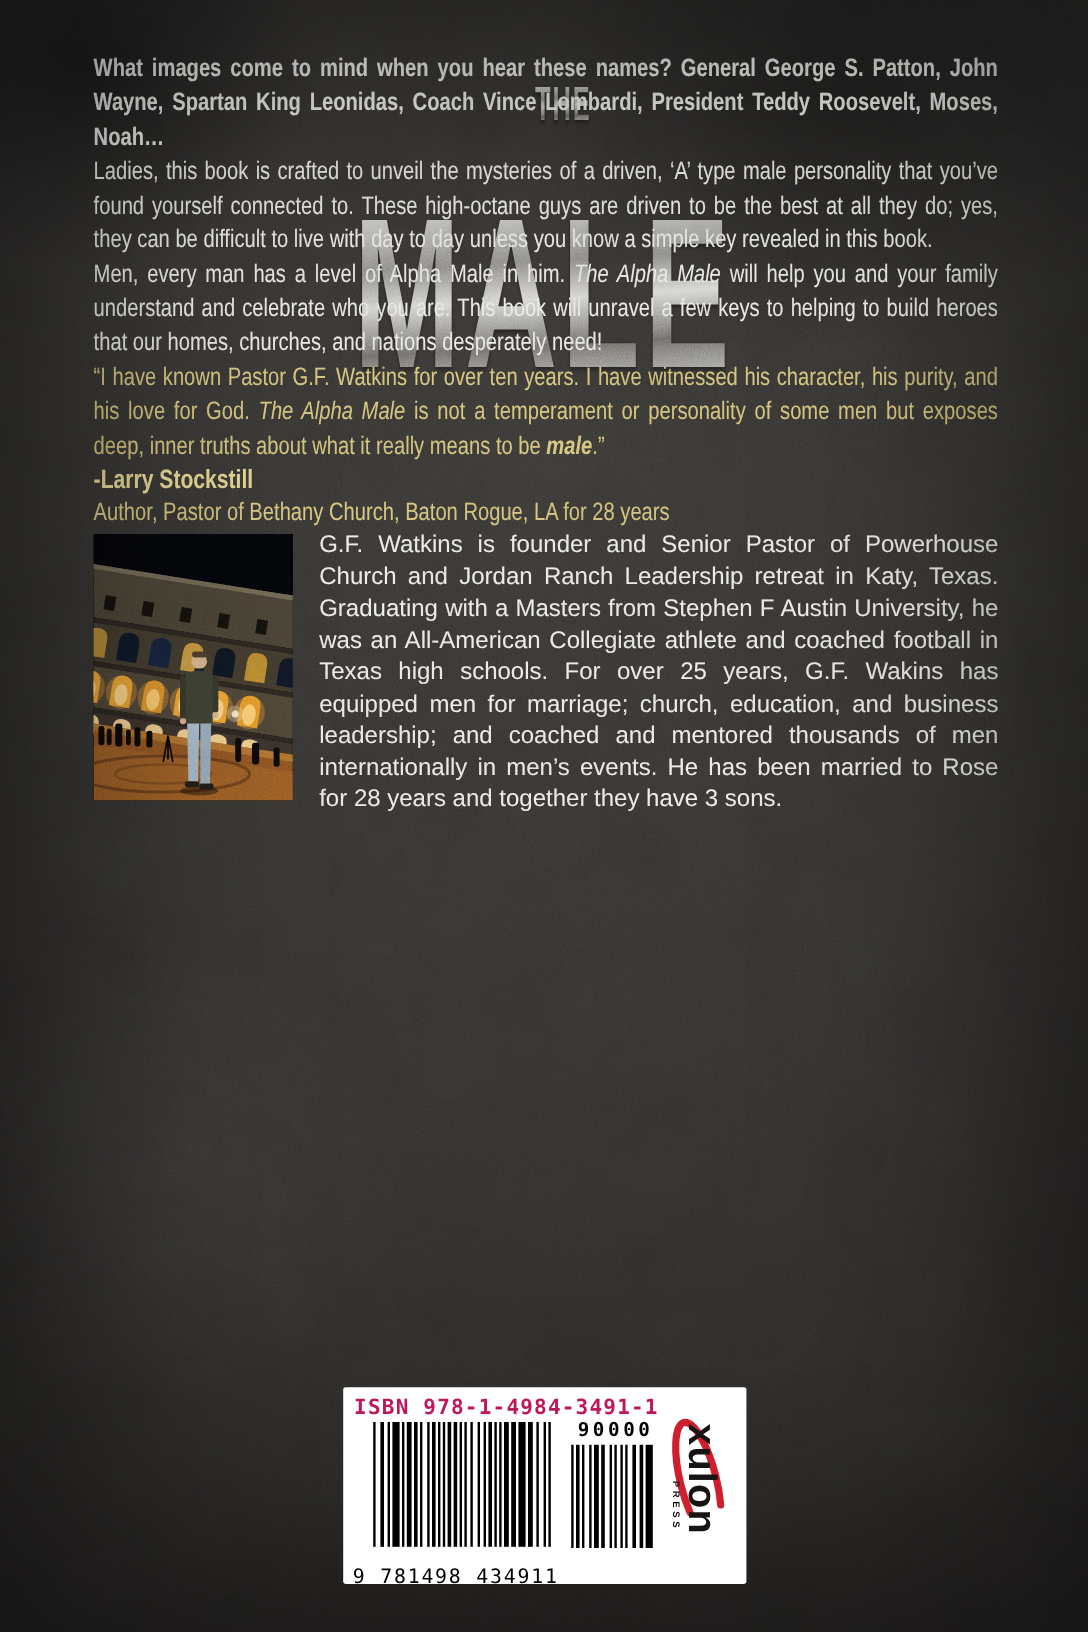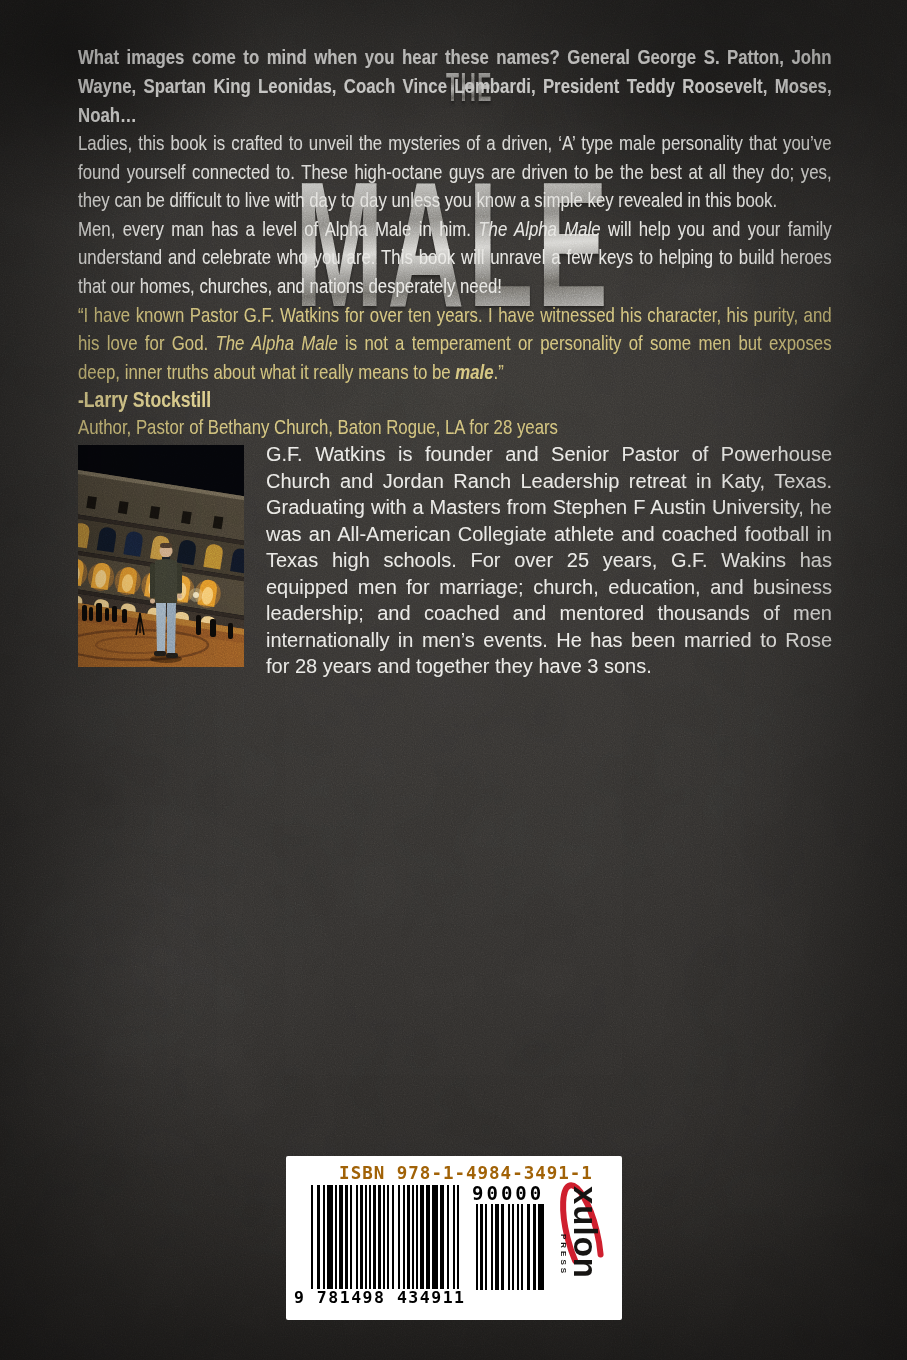--- a/index.html
+++ b/index.html
@@ -31,26 +31,26 @@
   .quote{margin-top:22px;font-size:21px;line-height:28.6px;color:#d4c379;text-align:justify;}
   .it{font-style:italic;} .bi{font-style:italic;font-weight:700;}
   .attr-name{margin-top:24px;font-size:22px;line-height:27px;font-weight:700;color:#e7d68b;}
   .attr-role{margin-top:1px;font-size:21px;line-height:28px;color:#d4c379;}
   .bio{margin-top:38px;width:754px;}
   .photo{float:left;width:166px;height:222px;margin:4px 22px 6px 0;display:block;background:#000;}
   .bio-text{font-size:20px;line-height:26.5px;color:#efeeea;text-align:justify;}
   
   .barcode{position:absolute;left:286px;top:1156px;width:336px;height:164px;background:#fff;border-radius:2px;z-index:60;}
   .barcode *{font-family:"DejaVu Sans Mono",monospace;}
-  .isbn{position:absolute;top:7px;left:0;width:272px;text-align:center;font-size:17.5px;font-weight:700;letter-spacing:1px;color:#a16207;margin-left:44px;}
+  .isbn{position:absolute;top:7px;left:0;width:272px;text-align:center;font-size:17.5px;font-weight:700;letter-spacing:1px;color:#be185d;}
   .bars-main{position:absolute;left:25px;top:29px;width:154px;height:104px;}
   .bars-supp{position:absolute;left:190px;top:48px;width:74px;height:86px;}
   .bar{position:absolute;top:0;height:100%;background:#000;}
-  .digits{position:absolute;left:8px;top:132px;width:175px;font-size:16.5px;font-weight:700;letter-spacing:1.5px;color:#000;white-space:nowrap;}
-  .price{position:absolute;left:186px;top:26px;width:82px;font-size:19px;font-weight:700;letter-spacing:3px;color:#000;}
+  .digits{position:absolute;left:8px;top:148px;width:175px;font-size:16.5px;font-weight:400;letter-spacing:1.5px;color:#000;white-space:nowrap;}
+  .price{position:absolute;left:186px;top:26px;width:82px;text-align:center;font-size:16px;font-weight:700;letter-spacing:3px;color:#000;}
   .logo{position:absolute;left:272px;top:22px;width:50px;height:108px;}
   .logo-inner{position:absolute;left:0;top:0;width:108px;height:50px;transform-origin:0 0;transform:rotate(90deg) translate(0,-50px);}
   .swoosh{position:absolute;left:0;top:0;}
   .xulon{position:absolute;left:8px;top:4px;font-family:"Liberation Sans",sans-serif;font-weight:700;font-size:33px;letter-spacing:1px;color:#161412;}
   .press{position:absolute;left:56px;top:40px;font-family:"Liberation Sans",sans-serif;font-weight:700;font-size:8px;letter-spacing:3px;color:#161412;}
   
   .grain{position:absolute;inset:0;mix-blend-mode:overlay;opacity:.55;pointer-events:none;z-index:40;}
   .mottle{position:absolute;inset:0;mix-blend-mode:multiply;opacity:.22;pointer-events:none;z-index:40;}
 </style>
 </head>

